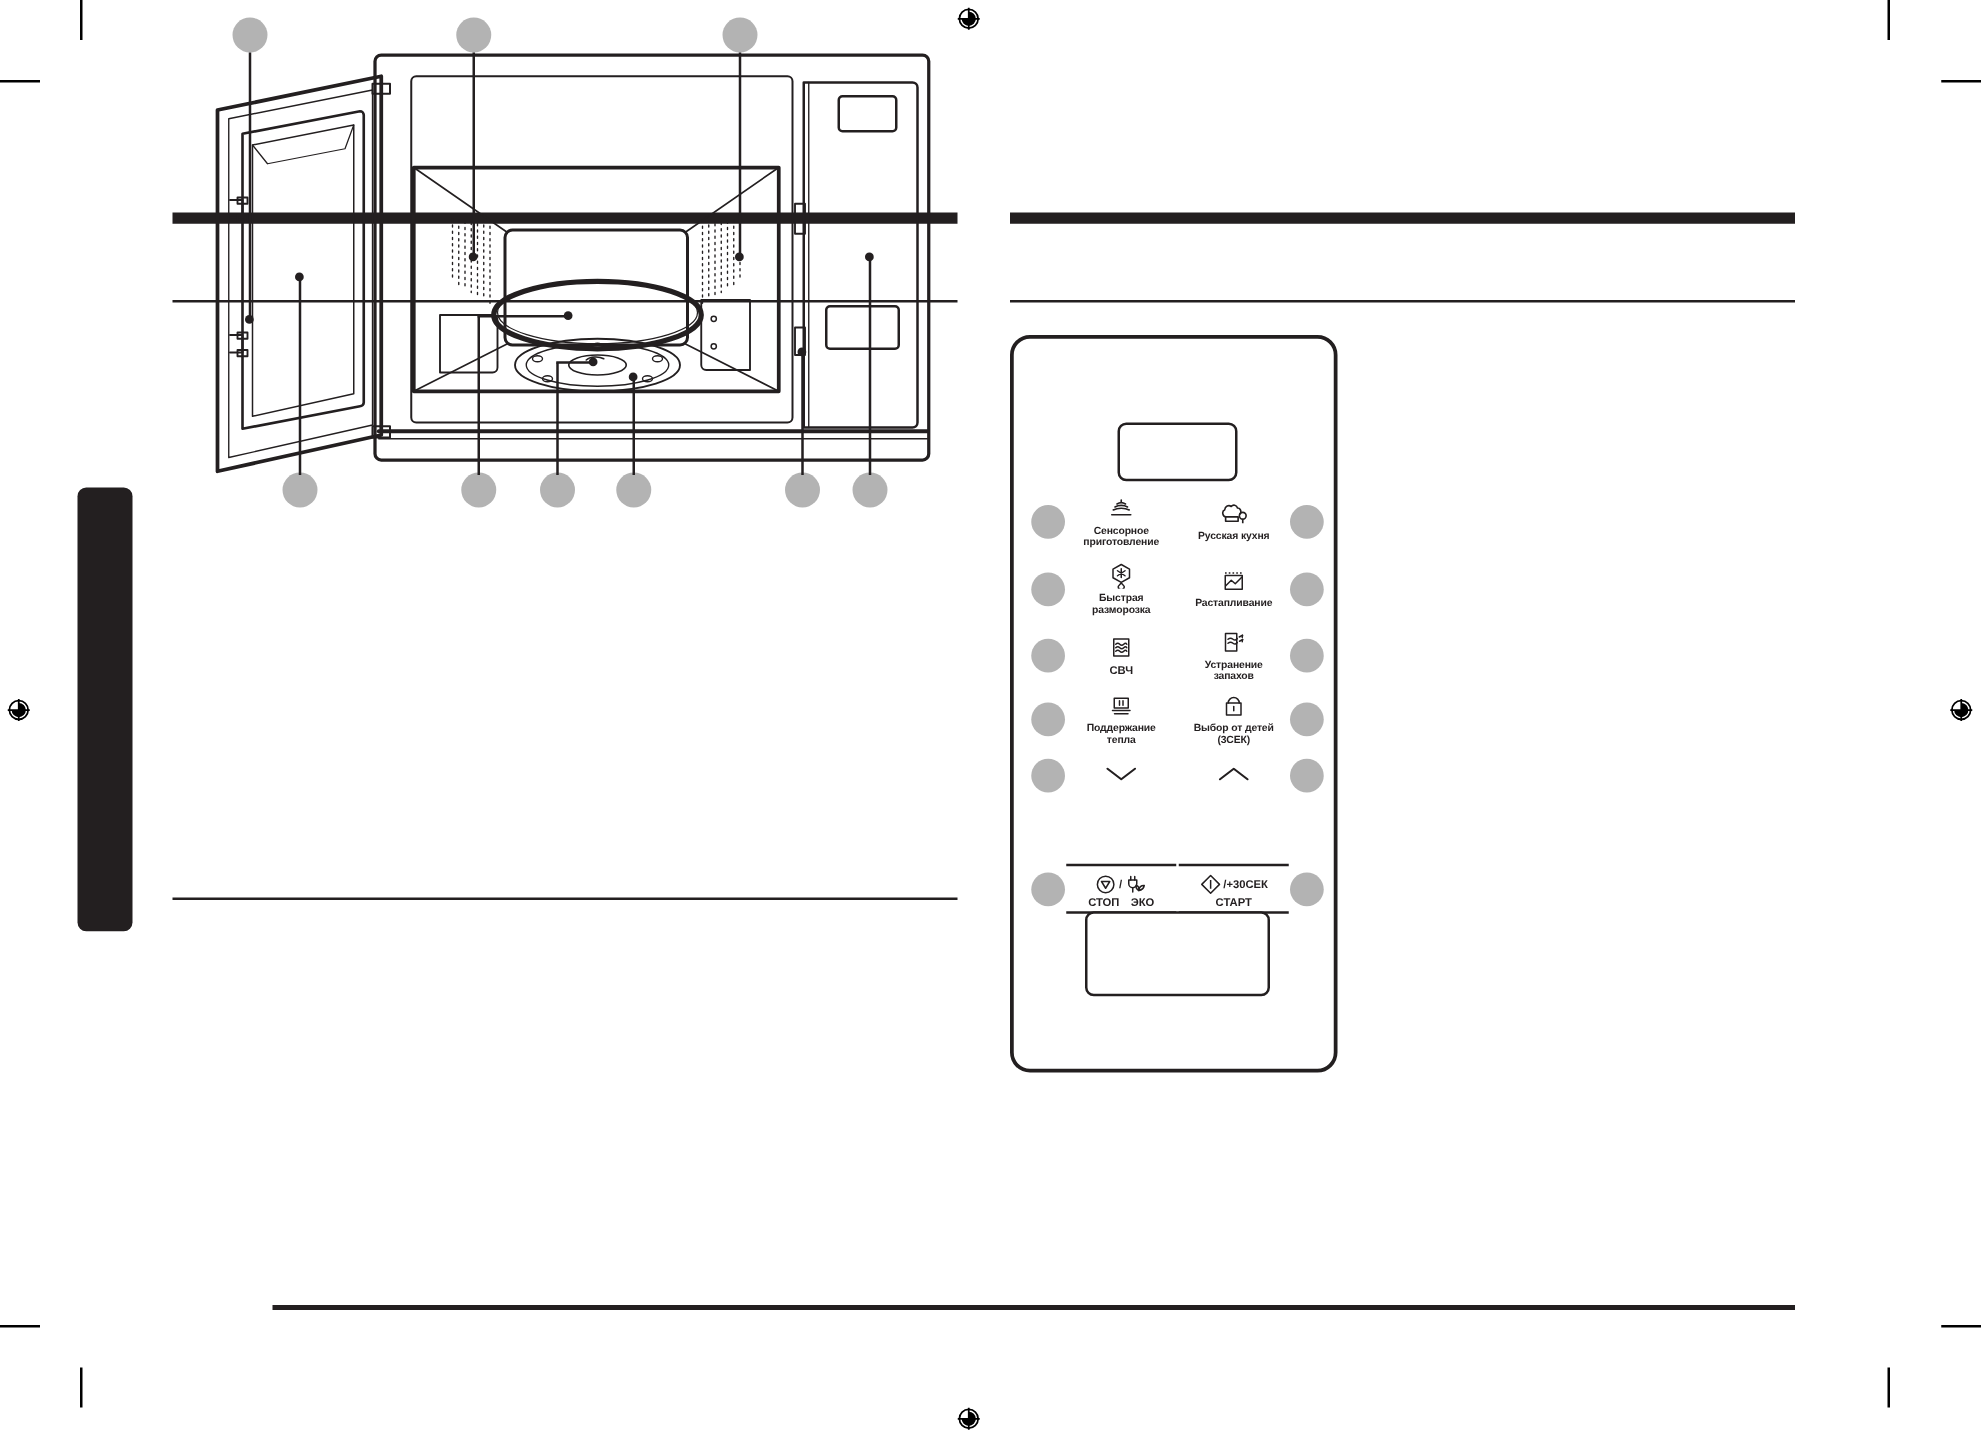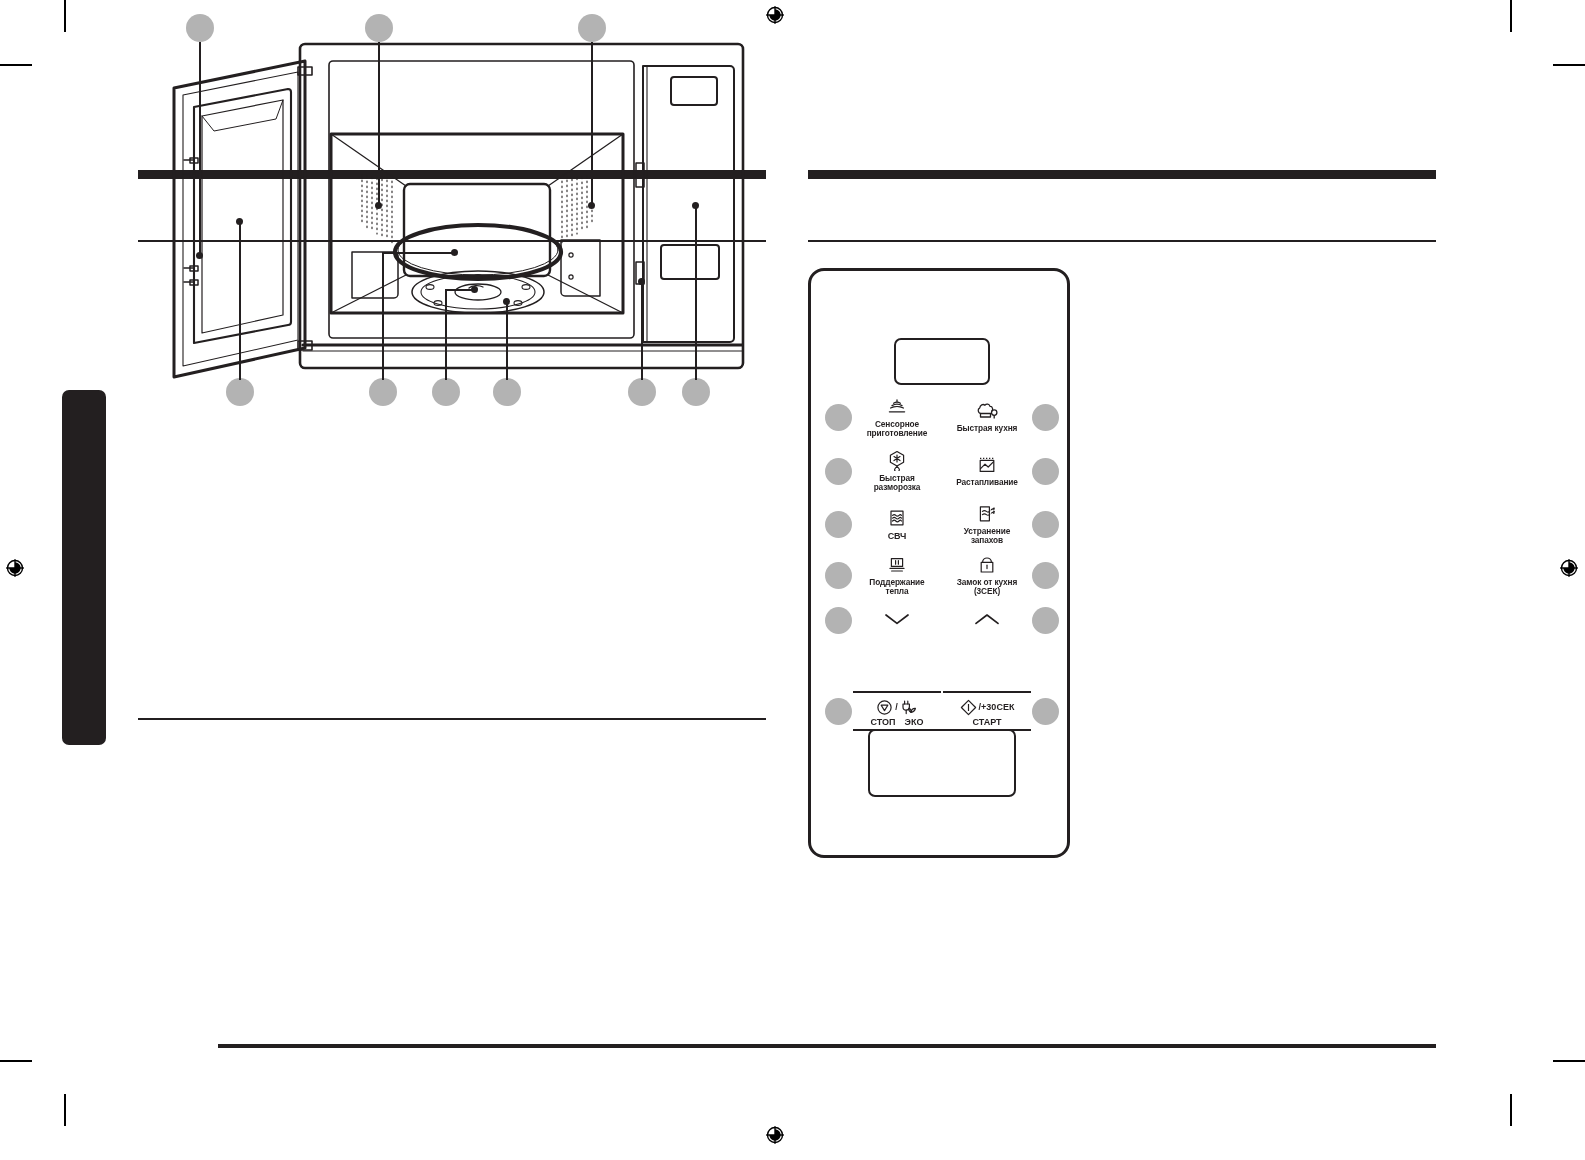--- a/index.html
+++ b/index.html
@@ -312,21 +312,21 @@
           <div class="btn-ico">
             <svg width="24" height="20" viewBox="0 0 24 20">
                 <g fill="none" stroke="#231f20" stroke-width="1.3" stroke-linejoin="round">
               <path d="M5.5 12.5 C3 12 2.2 8 4.8 6.8 C5 4 8 2.6 10 4.2 C11.4 2.4 14.4 3 15 5.4 C17.6 5.2 18.6 9 16.6 10.6"></path>
               <path d="M5.5 12.5 H15.5 V16 H5.5 Z"></path>
               <circle cx="19.2" cy="11.6" r="2.7"></circle>
               <path d="M19.2 14.3 L19.2 17.6"></path>
                 </g>
               </svg>
           </div>
-          <div class="btn-lab">Быстрая кухня</div>
+          <div class="btn-lab">Русская кухня</div>
         </div>
         <div class="side-dot right"></div>
       </div>
 
       <div class="btn-row" style="top:230px;height:46px;">
         <div class="side-dot left"></div>
         <div class="btn-cell">
           <div class="btn-ico">
             <svg width="20" height="20" viewBox="0 0 20 20">
                 <g fill="none" stroke="#231f20" stroke-width="1.2" stroke-linejoin="round" stroke-linecap="round">
@@ -407,21 +407,21 @@
         <div class="btn-cell">
           <div class="btn-ico">
             <svg width="18" height="20" viewBox="0 0 18 20">
                 <g fill="none" stroke="#231f20" stroke-width="1.2" stroke-linejoin="round" stroke-linecap="round">
               <path d="M4.6 7.4 a4.4 4.4 0 0 1 8.8 0"></path>
               <path d="M3.2 7.4 H14.8 V17 H3.2 Z"></path>
               <path d="M9 10.2 V13.6"></path>
                 </g>
               </svg>
           </div>
-          <div class="btn-lab">Замок от кухня
+          <div class="btn-lab">Выбор от детей
 (3СЕК)</div>
         </div>
         <div class="side-dot right"></div>
       </div>
 
       <div class="btn-row" style="top:332px;height:34px;">
         <div class="side-dot left"></div>
         <div class="btn-cell">
           <div class="btn-ico">
             <svg width="30" height="16" viewBox="0 0 30 16">

